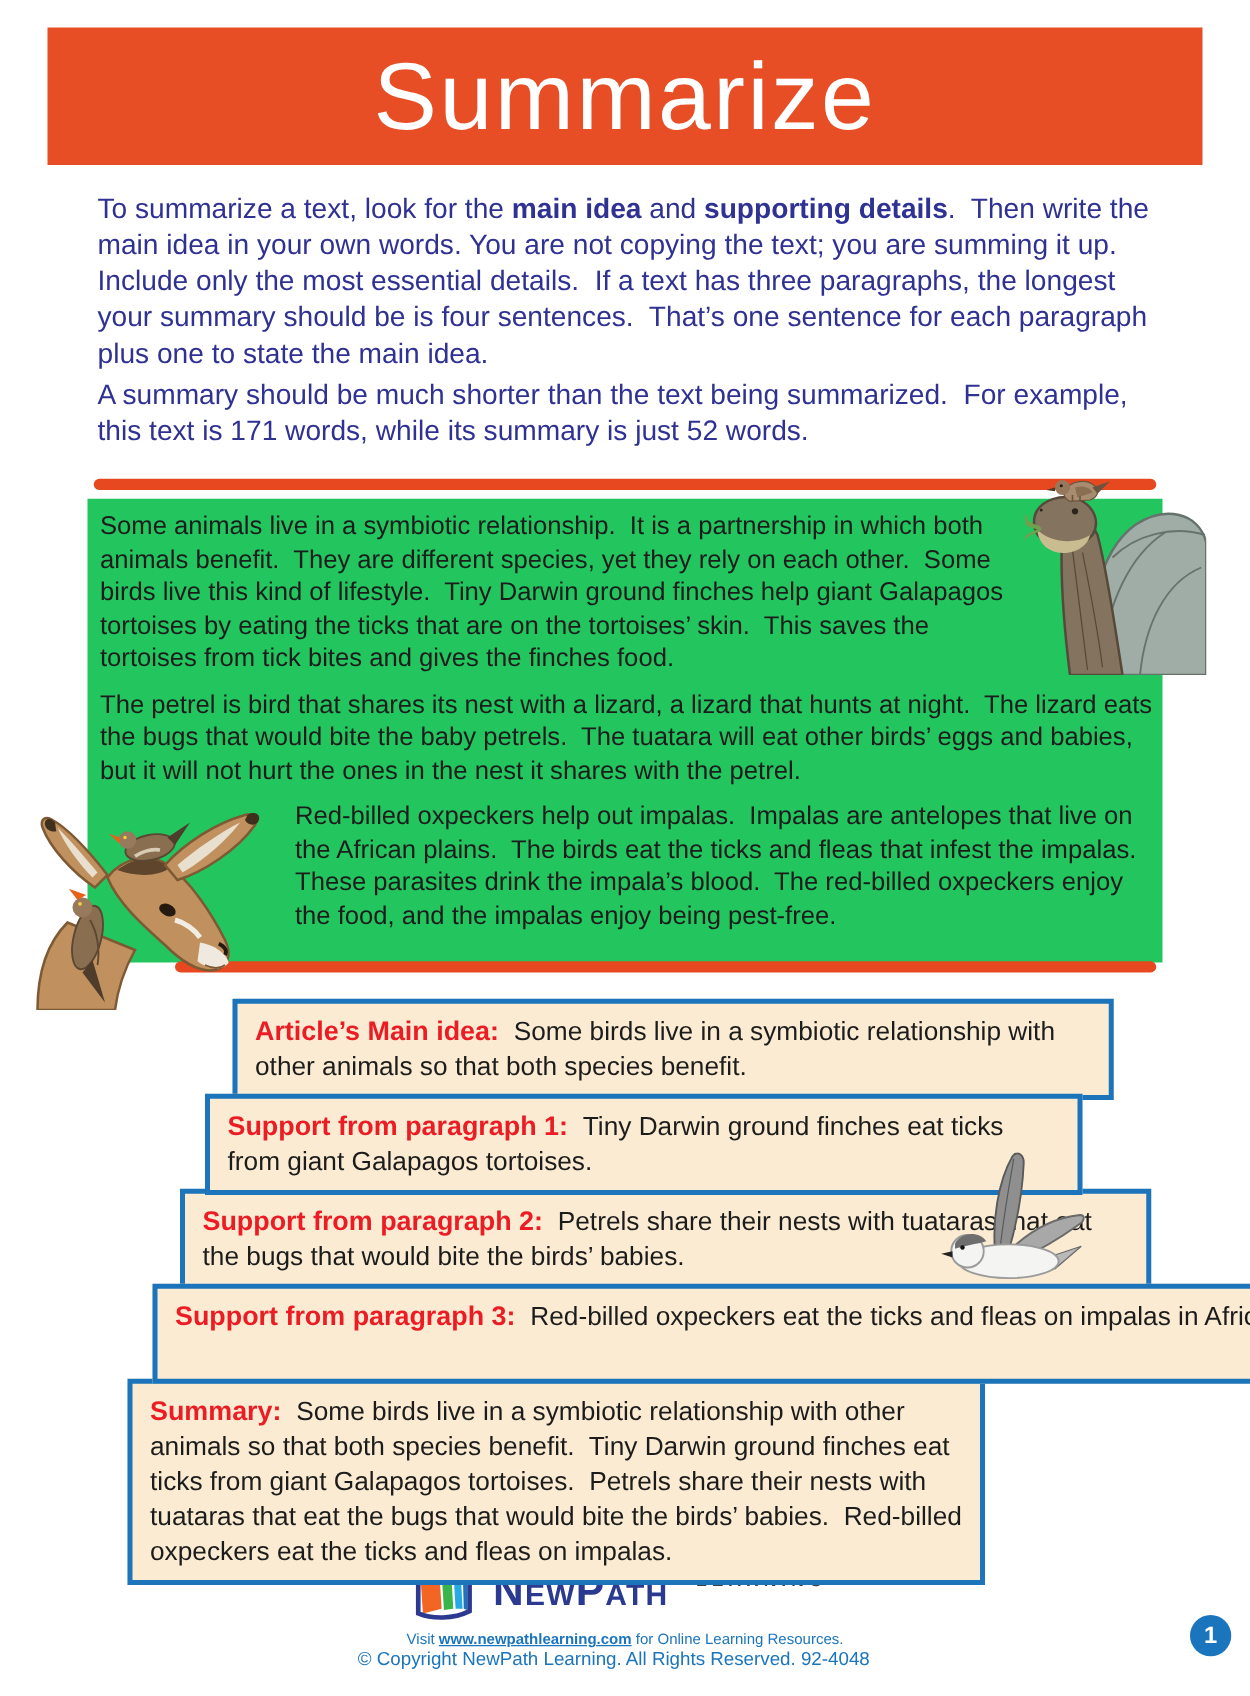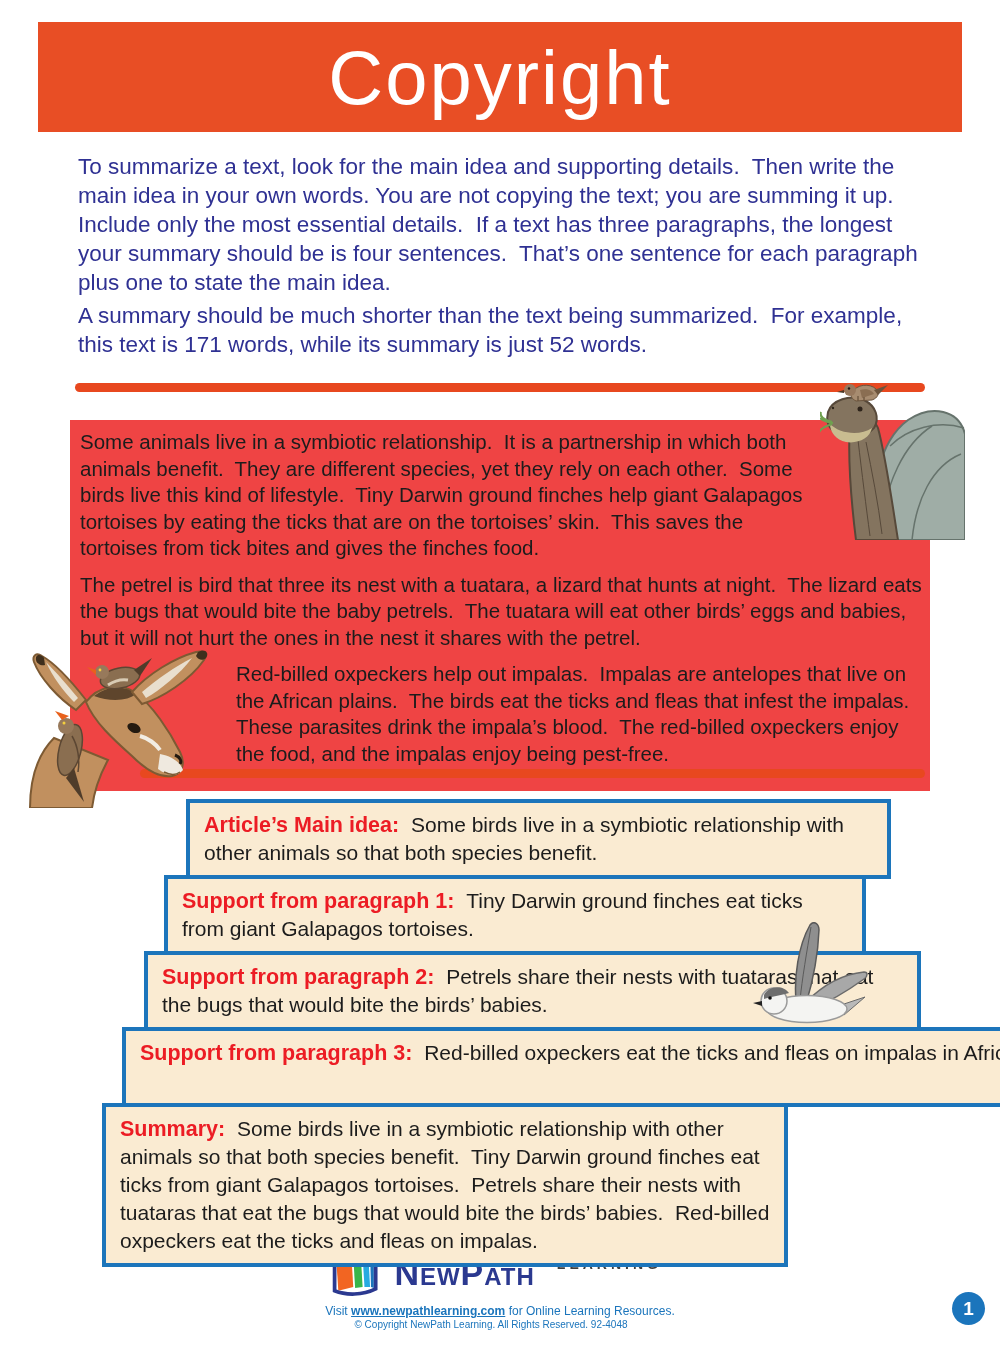--- a/index.html
+++ b/index.html
@@ -17,32 +17,32 @@
   }
   .banner h1{
     margin:0;color:#ffffff;font-size:76px;font-weight:normal;letter-spacing:2px;
   }
 
   
   .intro{position:absolute;left:78px;top:152px;width:858px;color:#2F3193;
          font-size:22.5px;line-height:29px;}
   .intro p{margin:0;}
   .intro p + p{margin-top:4px;}
-  .intro b{font-weight:normal;}
+  .intro b{font-weight:bold;}
 
   
   .divider{position:absolute;height:9px;border-radius:4.5px;background:#E8481F;}
   .divider.top{left:75px;top:383px;width:850px;}
   .divider.bottom{left:140px;top:769px;width:785px;z-index:1;}
 
   
   .article{
     position:absolute;left:70px;top:399px;width:860px;height:371px;
-    background:#ef4444;color:#1c1c1c;font-size:20.5px;line-height:26.5px;
-    box-sizing:border-box;padding:9px 10px;margin-top:21px;
+    background:#22c55e;color:#1c1c1c;font-size:20.5px;line-height:26.5px;
+    box-sizing:border-box;padding:9px 10px;
   }
   .article p{margin:0;}
   .article .a-p1{width:726px;}
   .article .a-p2{margin-top:10px;width:848px;}
   .article .a-p3{margin-top:10px;margin-left:156px;width:688px;}
 
   .tortoise{position:absolute;left:820px;top:380px;width:145px;height:160px;z-index:2;}
   .impala{position:absolute;left:28px;top:640px;width:205px;height:168px;z-index:3;}
   .petrel{position:absolute;left:752px;top:922px;width:116px;height:110px;z-index:6;}
 
@@ -73,47 +73,47 @@
   .wordmark .sub{
     font-weight:bold;font-size:14px;color:#404040;letter-spacing:4px;margin-top:1px;margin-left:22px;
   }
   .visit-line{
     position:absolute;left:0;top:1304px;width:1000px;text-align:center;
     color:#1B75BC;font-size:12px;
   }
   .visit-line b{font-weight:bold;text-decoration:underline;}
   .copyright-line{
     position:absolute;left:0;top:1319px;width:982px;text-align:center;
-    color:#1B75BC;font-size:10px;
+    color:#1B75BC;font-size:15px;
   }
   .page-badge{
     position:absolute;left:952px;top:1292px;width:33px;height:33px;border-radius:50%;
     background:#1B75BC;color:#fff;font-weight:bold;font-size:19px;
     display:flex;align-items:center;justify-content:center;
   }
 </style>
 </head>
 <body>
 
 <div class="page">
 
   <div class="banner">
-    <h1 data-bind="page.title">Copyright</h1>
+    <h1 data-bind="page.title">Summarize</h1>
   </div>
 
   <div class="intro">
     <p><span data-bind="intro.p1_before">To summarize a text, look for the </span><b data-bind="intro.p1_bold1">main idea</b><span data-bind="intro.p1_between"> and </span><b data-bind="intro.p1_bold2">supporting details</b><span data-bind="intro.p1_after">.  Then write the main idea in your own words. You are not copying the text; you are summing it up.  Include only the most essential details.  If a text has three paragraphs, the longest your summary should be is four sentences.  That’s one sentence for each paragraph plus one to state the main idea.</span></p>
     <p data-bind="intro.p2">A summary should be much shorter than the text being summarized.  For example, this text is 171 words, while its summary is just 52 words.</p>
   </div>
 
   <div class="divider top"></div>
 
   <div class="article">
     <p class="a-p1" data-bind="article.p1">Some animals live in a symbiotic relationship.  It is a partnership in which both animals benefit.  They are different species, yet they rely on each other.  Some birds live this kind of lifestyle.  Tiny Darwin ground finches help giant Galapagos tortoises by eating the ticks that are on the tortoises’ skin.  This saves the tortoises from tick bites and gives the finches food.</p>
-    <p class="a-p2" data-bind="article.p2">The petrel is bird that three its nest with a tuatara, a lizard that hunts at night.  The lizard eats the bugs that would bite the baby petrels.  The tuatara will eat other birds’ eggs and babies, but it will not hurt the ones in the nest it shares with the petrel.</p>
+    <p class="a-p2" data-bind="article.p2">The petrel is bird that shares its nest with a lizard, a lizard that hunts at night.  The lizard eats the bugs that would bite the baby petrels.  The tuatara will eat other birds’ eggs and babies, but it will not hurt the ones in the nest it shares with the petrel.</p>
     <p class="a-p3" data-bind="article.p3">Red-billed oxpeckers help out impalas.  Impalas are antelopes that live on the African plains.  The birds eat the ticks and fleas that infest the impalas.  These parasites drink the impala’s blood.  The red-billed oxpeckers enjoy the food, and the impalas enjoy being pest-free.</p>
   </div>
 
   <svg class="tortoise" viewBox="0 0 145 160" xmlns="http://www.w3.org/2000/svg">
 
     <path d="M52,160 C50,112 58,62 88,40 C112,24 139,30 145,54 L145,160 Z" fill="#9FADA6" stroke="#66736C" stroke-width="2"></path>
     <path d="M60,152 C66,102 84,64 112,46" fill="none" stroke="#66736C" stroke-width="1.5"></path>
     <path d="M92,160 C96,120 112,86 141,74" fill="none" stroke="#66736C" stroke-width="1.5"></path>
     <path d="M70,66 C88,48 118,40 144,48" fill="none" stroke="#66736C" stroke-width="1.5"></path>
 

